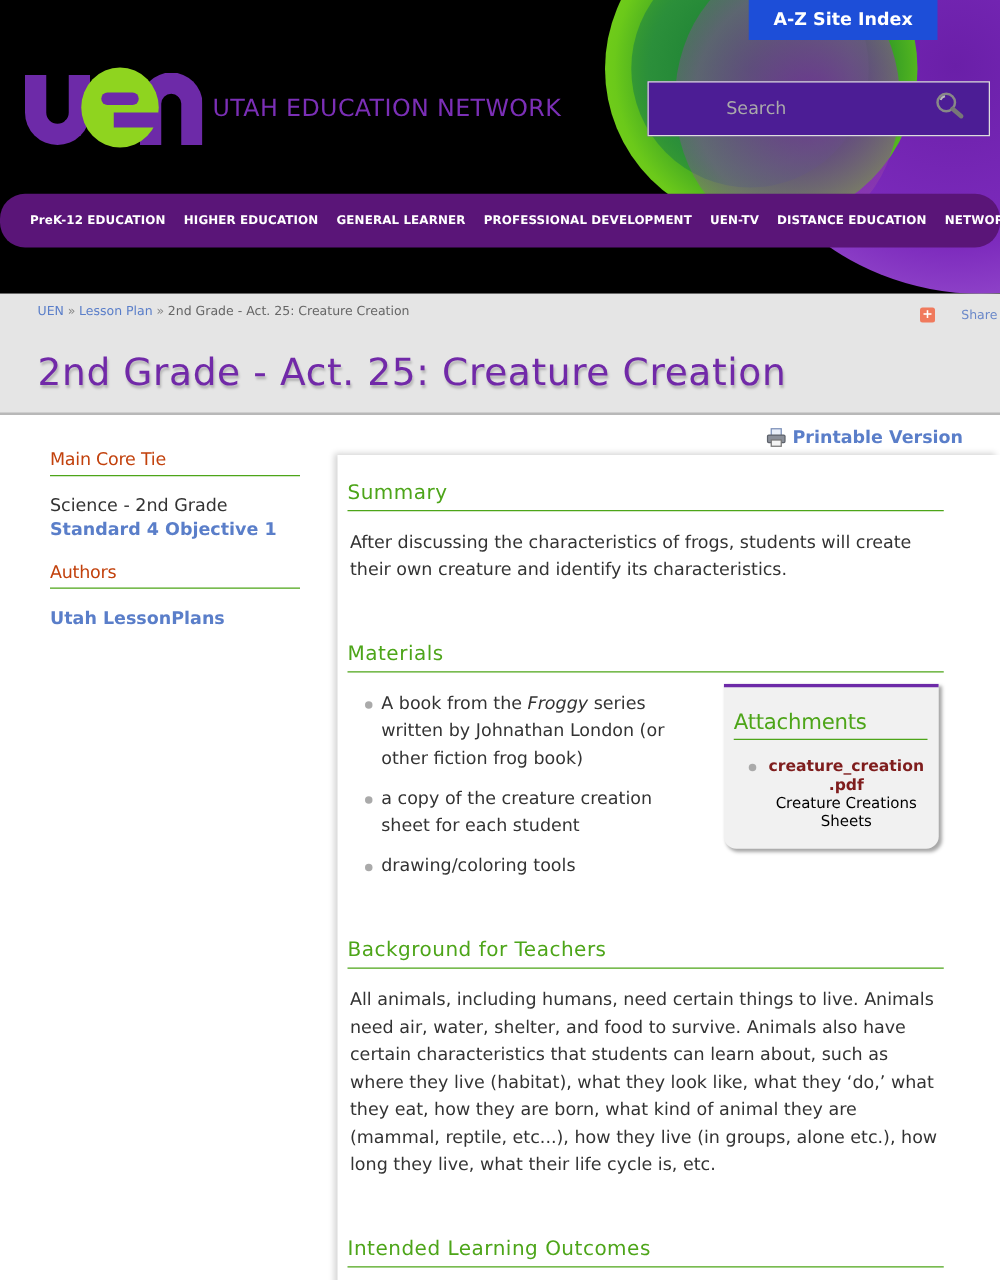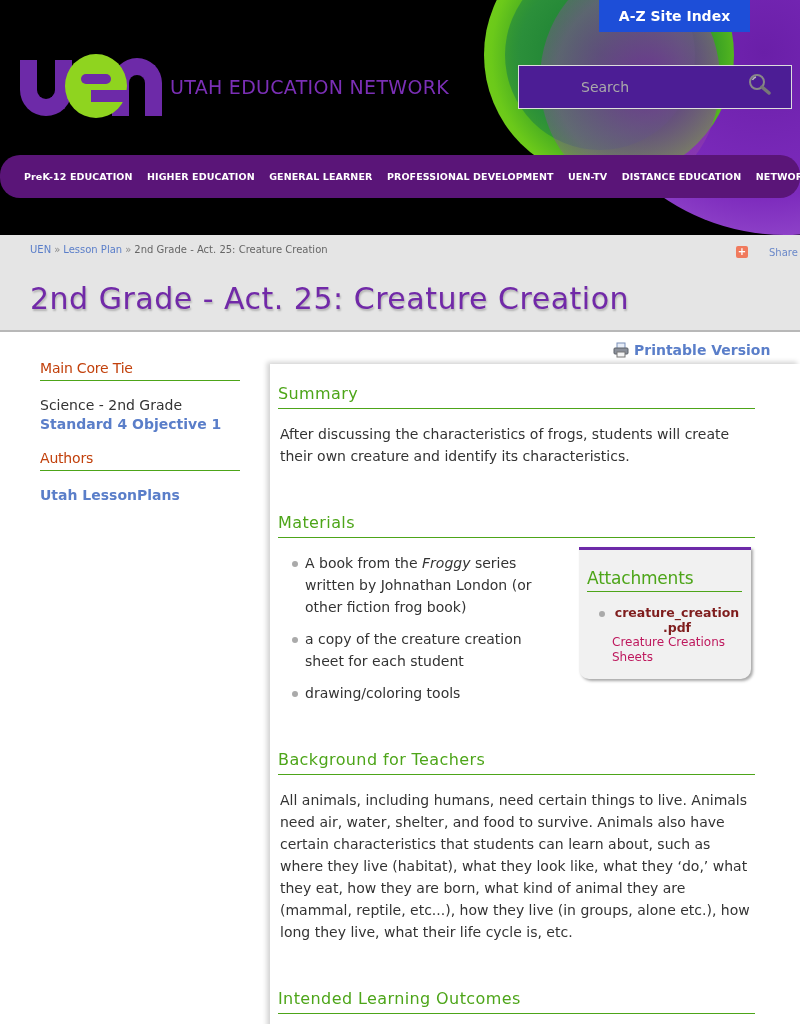--- a/index.html
+++ b/index.html
@@ -61,21 +61,21 @@
 
     .mat-list { position: absolute; left: 35px; top: 188px; width: 240px; list-style: none; }
     .mat-list li { position: relative; font-size: 14px; line-height: 22px; color: #333; margin-bottom: 10px; }
     .mat-list li::before { content: ""; position: absolute; left: -13px; top: 9px; width: 6px; height: 6px; border-radius: 50%; background: #aaa; }
 
     .attach { position: absolute; left: 309px; top: 183px; width: 172px; height: 132px; background: #f1f1f1; border-top: 3px solid #6d2aa8; border-radius: 0 0 10px 10px; box-shadow: 2px 2px 3px rgba(0,0,0,0.35); }
     .attach-h { position: absolute; left: 8px; top: 18px; width: 155px; font-size: 17px; color: #4da519; border-bottom: 1.5px solid #4da519; padding-bottom: 3px; letter-spacing: -0.2px; }
     .attach-item { position: absolute; left: 33px; top: 55px; width: 130px; }
     .attach-item::before { content: ""; position: absolute; left: -13px; top: 6px; width: 6px; height: 6px; border-radius: 50%; background: #aaa; }
     .attach-link { display: block; font-size: 12.5px; font-weight: bold; color: #7f1d1d; text-decoration: none; line-height: 15px; text-align: center; }
-    .attach-desc { font-size: 12px; color: #be185d; line-height: 15px; }
+    .attach-desc { font-size: 12px; color: #000000; line-height: 15px; text-align: center; }
   </style>
 </head>
 <body>
 
 <div class="header">
   <div class="art art-purple-big"></div>
   <div class="art art-green-outer"></div>
   <div class="art art-green-inner"></div>
   <div class="art art-purple-mid"></div>
 

